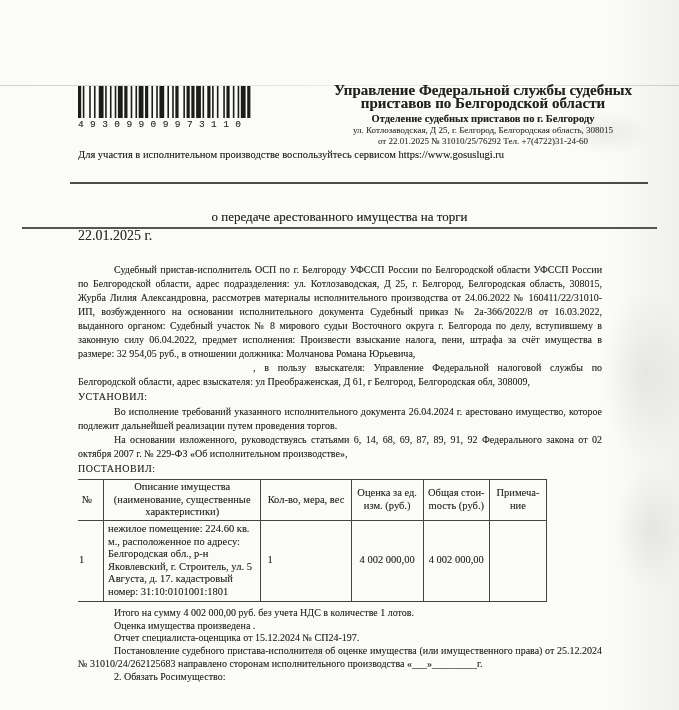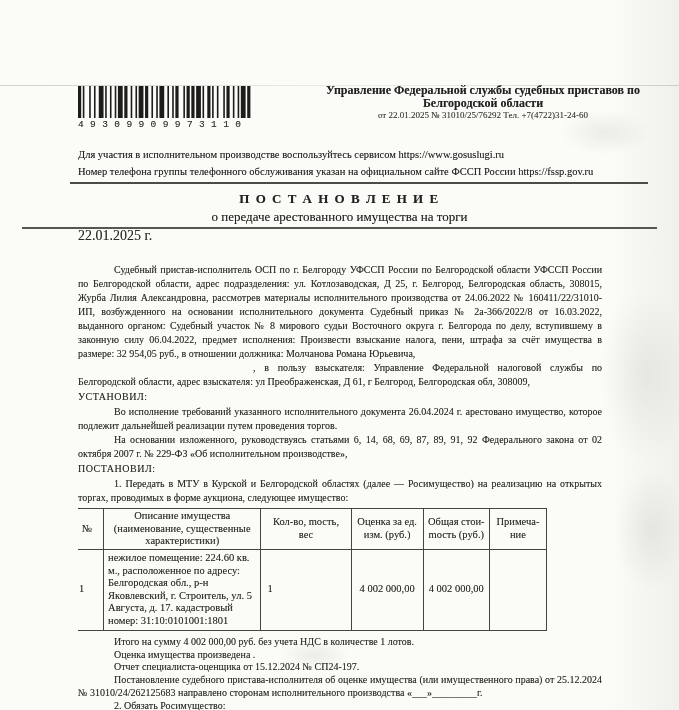--- a/index.html
+++ b/index.html
@@ -16,21 +16,21 @@
     background:linear-gradient(270deg,rgba(140,138,126,.10),rgba(140,138,126,0));}
   .smudge{position:absolute;border-radius:50%;
     background:radial-gradient(closest-side,rgba(125,122,112,.12),rgba(125,122,112,0));}
 
   
   .barcode-wrap{position:absolute;left:78px;top:86px;width:174px;}
   .barcode-svg{display:block;width:174px;height:32px;}
   .barcode-digits{font-family:"Liberation Mono","DejaVu Sans Mono",monospace;
     font-size:9.5px;letter-spacing:6.4px;color:#30302c;white-space:nowrap;margin-top:1px;}
   .org-block{position:absolute;left:298px;top:84px;width:370px;text-align:center;}
-  .org-name{font-weight:bold;font-size:12px;line-height:13px;color:#232220;}
+  .org-name{font-weight:bold;font-size:15px;line-height:13px;color:#232220;}
   .org-dept{font-weight:bold;font-size:10.5px;line-height:13px;margin-top:2px;color:#232220;}
   .org-addr,.org-ref{font-size:9px;line-height:11px;color:#3c3b35;}
   .service-line{position:absolute;left:78px;width:560px;font-weight:normal;font-size:10.5px;color:#232220;}
   .rule-1{position:absolute;left:70px;top:182px;width:578px;height:2px;background:#4c4b46;}
   .doc-title{position:absolute;left:22px;top:191px;width:635px;text-align:center;
     font-weight:bold;font-size:13px;letter-spacing:1.5px;color:#232220;}
   .doc-subtitle{position:absolute;left:22px;top:209px;width:635px;text-align:center;
     font-weight:normal;font-size:13px;color:#232220;}
   .rule-2{position:absolute;left:22px;top:227px;width:635px;height:2px;background:#56554f;}
   .doc-date{position:absolute;left:78px;top:228px;font-size:14px;}
@@ -103,55 +103,54 @@
         <rect x="97" y="0" width="1" height="32" fill="#1d1c1a"></rect>
         <rect x="100" y="0" width="1" height="32" fill="#1d1c1a"></rect>
         <rect x="102" y="0" width="3" height="32" fill="#1d1c1a"></rect>
         <rect x="106" y="0" width="2" height="32" fill="#1d1c1a"></rect>
       </svg>
     <div class="barcode-digits">49309909973110</div>
   </div>
 
   <div class="org-block">
     <div class="org-name">Управление Федеральной службы судебных приставов по Белгородской области</div>
+    <div class="org-dept">Отделение судебных приставов по г. Белгороду</div>
+    <div class="org-addr">ул. Котлозаводская, Д 25, г. Белгород, Белгородская область, 308015</div>
     <div class="org-ref">от 22.01.2025 № 31010/25/76292 Тел. +7(4722)31-24-60</div>
   </div>
 
   <div class="service-line" style="top:149px;">Для участия в исполнительном производстве воспользуйтесь сервисом https://www.gosuslugi.ru</div>
-  <div class="service-line" style="top:166px;">Номер телефона группы телефонного обслуживания указан на официальном сайте ФССП России https://fssp.gov.ru</div>
   <div class="rule-1"></div>
 
-  <div class="doc-title">П О С Т А Н О В Л Е Н И Е</div>
   <div class="doc-subtitle">о передаче арестованного имущества на торги</div>
   <div class="rule-2"></div>
   <div class="doc-date">22.01.2025 г.</div>
 
   <div class="body">
     <p>Судебный пристав-исполнитель ОСП по г. Белгороду УФССП России по Белгородской области УФССП России по Белгородской области, адрес подразделения: ул. Котлозаводская, Д 25, г. Белгород, Белгородская область, 308015, Журба Лилия Александровна, рассмотрев материалы исполнительного производства от 24.06.2022 № 160411/22/31010-ИП, возбужденного на основании исполнительного документа Судебный приказ № 2а-366/2022/8 от 16.03.2022, выданного органом: Судебный участок № 8 мирового судьи Восточного округа г. Белгорода по делу, вступившему в законную силу 06.04.2022, предмет исполнения: Произвести взыскание налога, пени, штрафа за счёт имущества в размере: 32 954,05 руб., в отношении должника: Молчанова Романа Юрьевича,</p>
     <p class="p-claimant">, в пользу взыскателя: Управление Федеральной налоговой службы по Белгородской области, адрес взыскателя: ул Преображенская, Д 61, г Белгород, Белгородская обл, 308009,</p>
     <p class="verdict">УСТАНОВИЛ:</p>
     <p>Во исполнение требований указанного исполнительного документа 26.04.2024 г. арестовано имущество, которое подлежит дальнейшей реализации путем проведения торгов.</p>
     <p>На основании изложенного, руководствуясь статьями 6, 14, 68, 69, 87, 89, 91, 92 Федерального закона от 02 октября 2007 г. № 229-ФЗ «Об исполнительном производстве»,</p>
     <p class="verdict">ПОСТАНОВИЛ:</p>
-    <p>1. Передать в МТУ в Курской и Белгородской областях (далее — Росимущество) на реализацию на открытых торгах, проводимых в форме аукциона, следующее имущество:</p>
 
     <table class="lots">
       <colgroup>
         <col style="width:33px">
           <col style="width:157px">
           <col style="width:90px">
         <col style="width:72px">
           <col style="width:66px">
           <col style="width:57px">
       </colgroup>
       <thead>
         <tr>
           <th>№</th>
           <th>Описание имущества (наименование, существенные характеристики)</th>
-          <th>Кол-во, mость, вес</th>
+          <th>Кол-во, мера, вес</th>
           <th>Оценка за ед. изм. (руб.)</th>
           <th>Общая стои­mость (руб.)</th>
           <th>Примеча­ние</th>
         </tr>
       </thead>
       <tbody>
         <tr>
           <td class="td-num">1</td>
           <td class="td-desc">нежилое помещение: 224.60 кв. м., расположенное по адресу: Белго­родская обл., р-н Яковлевский, г. Строитель, ул. 5 Августа, д. 17. ка­дастровый номер: 31:10:0101001:1801</td>
           <td class="td-qty">1</td>

